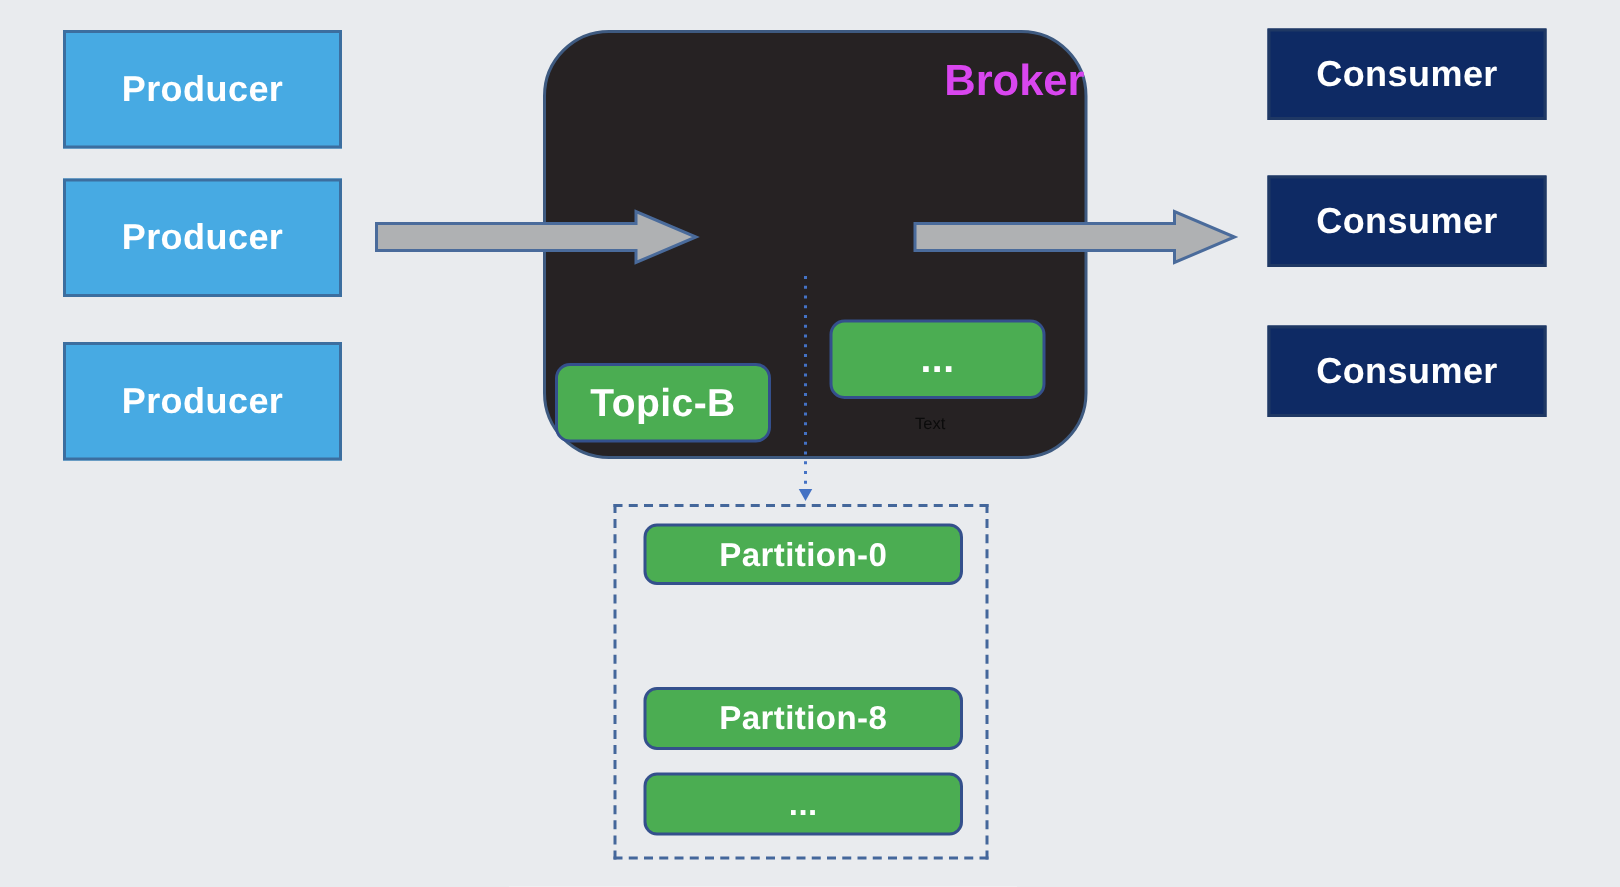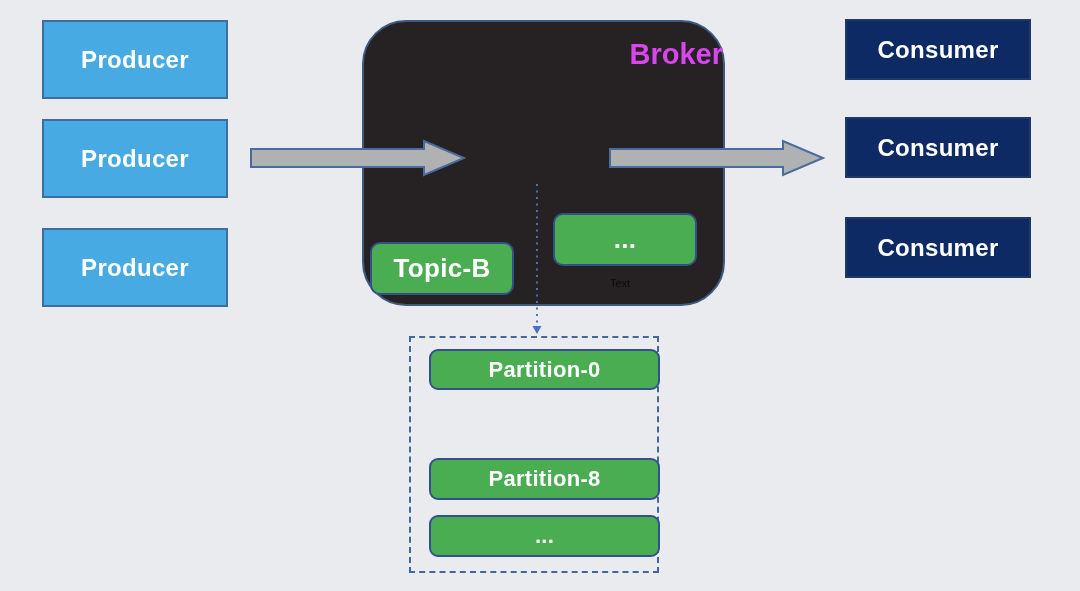--- a/index.html
+++ b/index.html
@@ -59,21 +59,21 @@
   .arrows{
     position:absolute;left:0;top:0;width:1080px;height:591px;
     z-index:2;pointer-events:none;
   }
   .partition-group{
     position:absolute;left:409px;top:336px;width:250px;height:237px;
     box-sizing:border-box;
     border:2px dashed var(--dashed_border,#44679b);
   }
   .partition{
-    left:429px;width:231px;height:41px;
+    left:429px;width:213px;height:41px;
     font-size:22px;border-radius:9px;
   }
 </style>
 </head>
 <body>
 
 <div class="stage">
 
   <div class="box producer" style="top:20px">
     <span>Producer</span>

